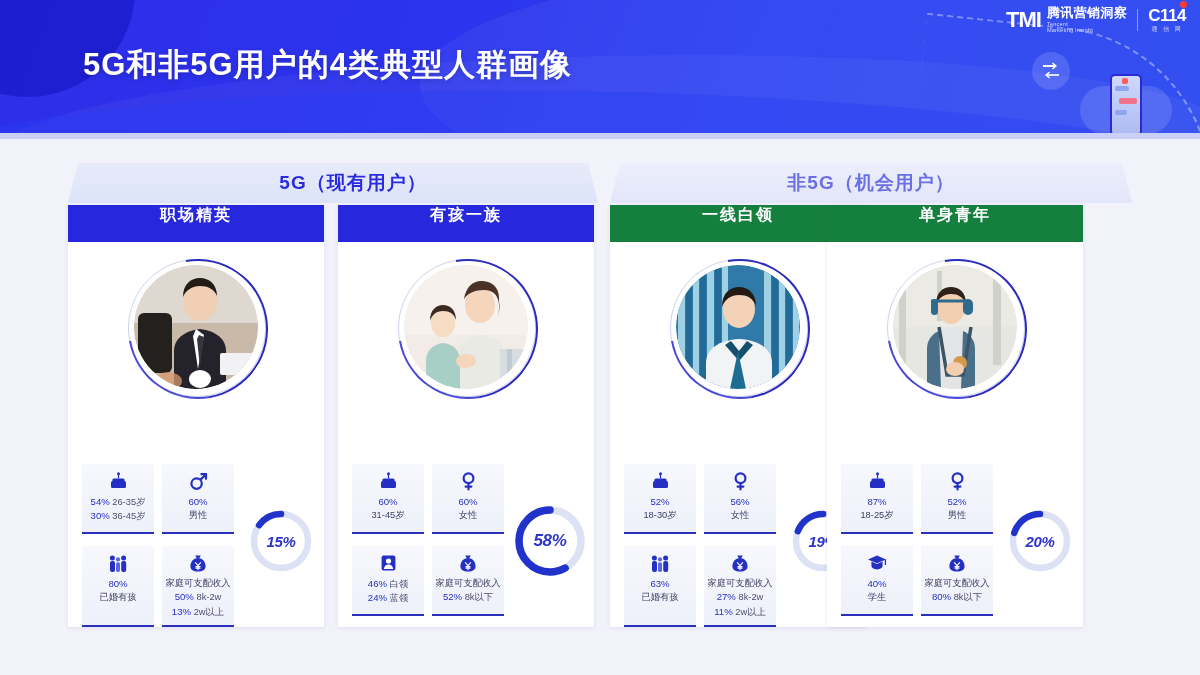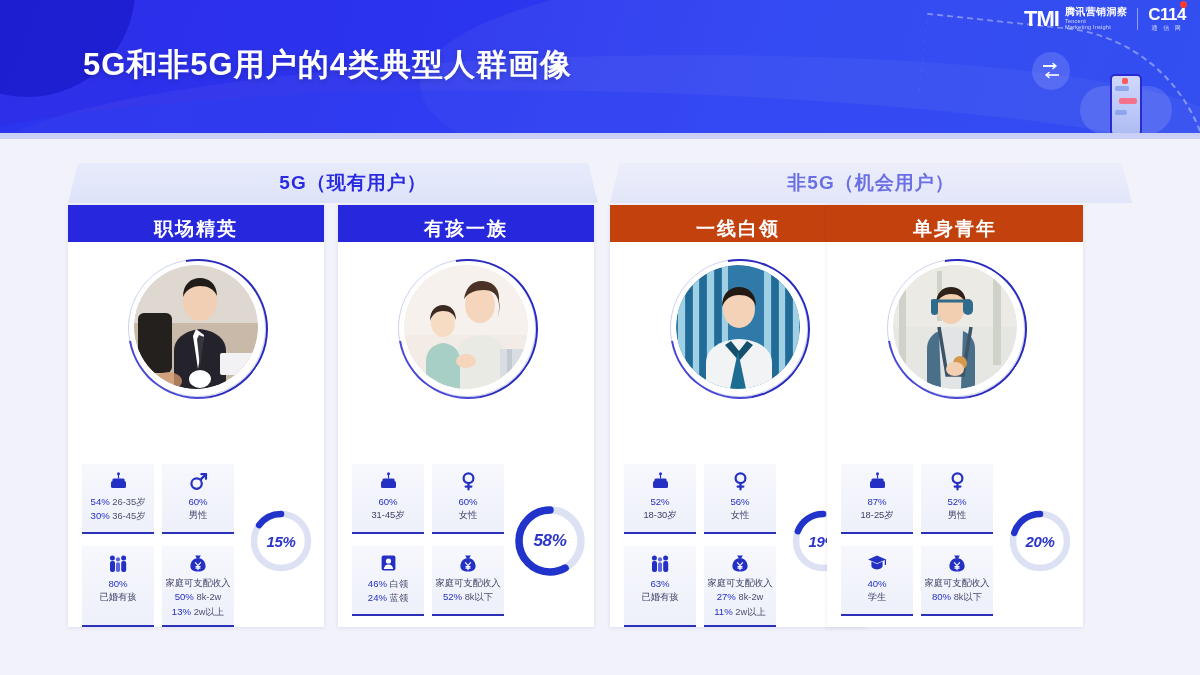--- a/index.html
+++ b/index.html
@@ -55,21 +55,21 @@
     text-shadow:0 2px 5px rgba(0,0,0,.18);
     white-space:nowrap;
   }
 
   
   .logo-wrap{position:absolute;right:14px;top:6px;display:flex;align-items:center;gap:10px;}
   .tmi{display:flex;align-items:center;gap:6px;}
   .tmi-mark{position:relative;font-size:22px;font-weight:bold;color:#fff;letter-spacing:-1px;line-height:1;}
   .tmi-dot{position:absolute;right:-1px;top:-5px;width:7px;height:7px;border-radius:50%;background:#ff3b30;}
   .tmi-txt{line-height:1.15;}
-  .tmi-cn{font-size:10px;color:#fff;font-weight:bold;letter-spacing:.4px;}
+  .tmi-cn{font-size:13px;color:#fff;font-weight:bold;letter-spacing:.4px;}
   .tmi-en{font-size:5.6px;color:#d9def7;letter-spacing:.2px;}
   .logo-div{width:1px;height:22px;background:rgba(255,255,255,.45);}
   .c114{text-align:center;line-height:1.1;}
   .c114-top{font-size:17px;font-weight:bold;color:#fff;letter-spacing:-.5px;}
   .c114-bot{font-size:6px;color:#cfd6f6;letter-spacing:2px;}
 
   .hdr-badge{
     position:absolute;right:130px;top:52px;width:38px;height:38px;border-radius:50%;
     background:rgba(255,255,255,.14);display:flex;align-items:center;justify-content:center;
   }
@@ -107,25 +107,25 @@
   
   .cards{position:absolute;left:0;top:205px;width:1200px;}
   .card{
     position:absolute;top:0;width:256px;background:#fff;
     box-shadow:0 1px 4px rgba(60,60,140,.10);
   }
   .card-1{left:68px;} .card-2{left:338px;}
   .card-3{left:610px;} .card-4{left:827px;}
 
   .card-head{
-    height:37px;display:flex;align-items:flex-end;justify-content:center;
-    font-size:19px;font-weight:bold;color:#fff;letter-spacing:2px;
+    height:37px;display:flex;align-items:flex-start;justify-content:center;
+    font-size:16px;font-weight:bold;color:#fff;letter-spacing:2px;
   }
   .head-dark{background:#2727dd;}
-  .head-light{background:#c2410c;}
+  .head-light{background:#15803d;}
 
   .card-body{height:362px;position:relative;padding:0;}
 
   
   .portrait-wrap{
     position:relative;width:124px;height:124px;margin:23px auto 0;
   }
   .portrait-ring{
     position:absolute;left:-6px;top:-6px;width:136px;height:136px;border-radius:50%;
     border:2.5px solid transparent;

